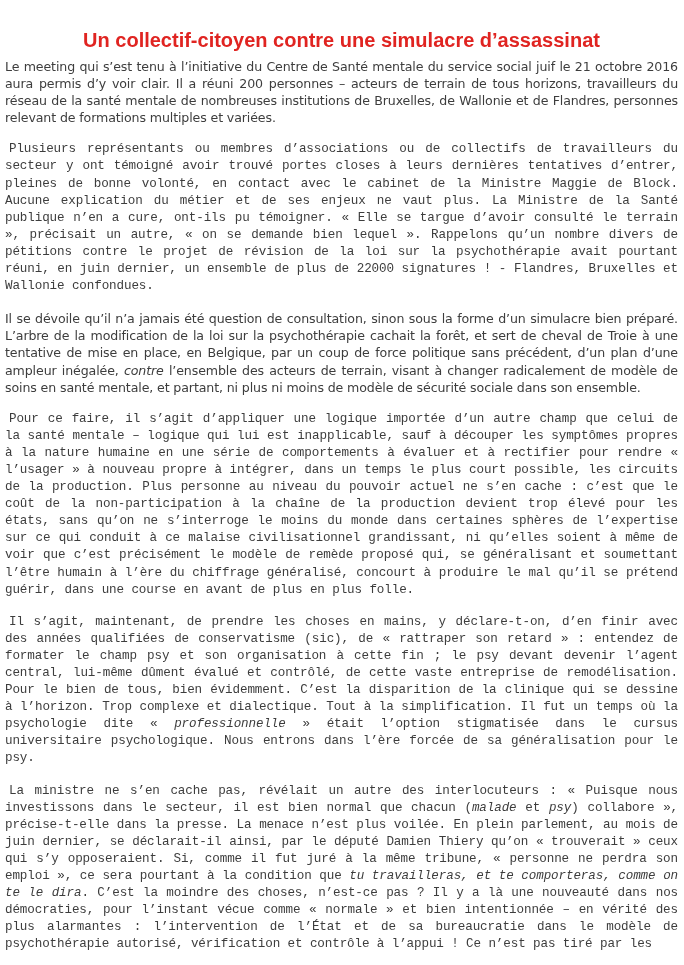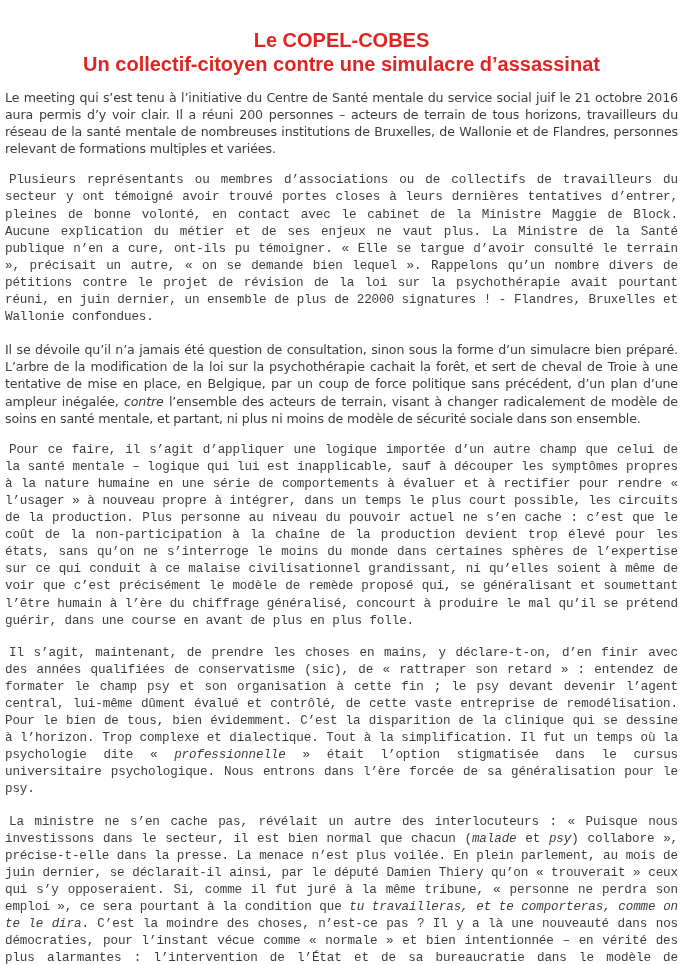--- a/index.html
+++ b/index.html
@@ -35,21 +35,21 @@
     color: var(--title-red);
     margin: 0;
   }
   .doc-author {
     font-size: 13px;
     line-height: 16px;
     color: var(--body-text);
     margin-top: 17px;
   }
   .article {
-    margin-top: 13px;
+    margin-top: 6px;
     color: var(--body-text);
   }
   .para {
     font-size: 12.6px;
     line-height: 17.1px;
     letter-spacing: -0.12px;
     text-align: justify;
     margin: 0 0 15px 0;
   }
   .para.indent {
@@ -58,21 +58,20 @@
   }
   .para .it {
     font-style: italic;
   }
 </style>
 </head>
 <body>
 
 <div class="page">
   <div class="doc-header">
-    <div class="doc-title">Le COPEL-COBES</div>
     <div class="doc-title">Un collectif-citoyen contre une simulacre d’assassinat</div>
   </div>
   <div class="article">
       <p class="para"><span class="">Le meeting qui s’est tenu à l’initiative du Centre de Santé mentale du service social juif le 21 octobre 2016 aura permis d’y voir clair. Il a réuni 200 personnes – acteurs de terrain de tous horizons, travailleurs du réseau de la santé mentale de nombreuses institutions de Bruxelles, de Wallonie et de Flandres, personnes relevant de formations multiples et variées.</span></p>
       <p class="para indent"><span class="">Plusieurs représentants ou membres d’associations ou de collectifs de travailleurs du secteur y ont témoigné avoir trouvé portes closes à leurs dernières tentatives d’entrer, pleines de bonne volonté, en contact avec le cabinet de la Ministre Maggie de Block. Aucune explication du métier et de ses enjeux ne vaut plus. La Ministre de la Santé publique n’en a cure, ont-ils pu témoigner. « Elle se targue d’avoir consulté le terrain », précisait un autre, « on se demande bien lequel ». Rappelons qu’un nombre divers de pétitions contre le projet de révision de la loi sur la psychothérapie avait pourtant réuni, en juin dernier, un ensemble de plus de 22000 signatures ! - Flandres, Bruxelles et Wallonie confondues.</span></p>
       <p class="para"><span class="">Il se dévoile qu’il n’a jamais été question de consultation, sinon sous la forme d’un simulacre bien préparé. L’arbre de la modification de la loi sur la psychothérapie cachait la forêt, et sert de cheval de Troie à une tentative de mise en place, en Belgique, par un coup de force politique sans précédent, d’un plan d’une ampleur inégalée, </span><span class="it">contre</span><span class=""> l’ensemble des acteurs de terrain, visant à changer radicalement de modèle de soins en santé mentale, et partant, ni plus ni moins de modèle de sécurité sociale dans son ensemble.</span></p>
       <p class="para indent"><span class="">Pour ce faire, il s’agit d’appliquer une logique importée d’un autre champ que celui de la santé mentale – logique qui lui est inapplicable, sauf à découper les symptômes propres à la nature humaine en une série de comportements à évaluer et à rectifier pour rendre « l’usager » à nouveau propre à intégrer, dans un temps le plus court possible, les circuits de la production. Plus personne au niveau du pouvoir actuel ne s’en cache : c’est que le coût de la non-participation à la chaîne de la production devient trop élevé pour les états, sans qu’on ne s’interroge le moins du monde dans certaines sphères de l’expertise sur ce qui conduit à ce malaise civilisationnel grandissant, ni qu’elles soient à même de voir que c’est précisément le modèle de remède proposé qui, se généralisant et soumettant l’être humain à l’ère du chiffrage généralisé, concourt à produire le mal qu’il se prétend guérir, dans une course en avant de plus en plus folle.</span></p>
       <p class="para indent"><span class="">Il s’agit, maintenant, de prendre les choses en mains, y déclare-t-on, d’en finir avec des années qualifiées de conservatisme (sic), de « rattraper son retard » : entendez de formater le champ psy et son organisation à cette fin ; le psy devant devenir l’agent central, lui-même dûment évalué et contrôlé, de cette vaste entreprise de remodélisation. Pour le bien de tous, bien évidemment. C’est la disparition de la clinique qui se dessine à l’horizon. Trop complexe et dialectique. Tout à la simplification. Il fut un temps où la psychologie dite « </span><span class="it">professionnelle</span><span class=""> » était l’option stigmatisée dans le cursus universitaire psychologique. Nous entrons dans l’ère forcée de sa généralisation pour le psy.</span></p>
       <p class="para indent"><span class="">La ministre ne s’en cache pas, révélait un autre des interlocuteurs : « Puisque nous investissons dans le secteur, il est bien normal que chacun (</span><span class="it">malade</span><span class=""> et </span><span class="it">psy</span><span class="">) collabore », précise-t-elle dans la presse. La menace n’est plus voilée. En plein parlement, au mois de juin dernier, se déclarait-il ainsi, par le député Damien Thiery qu’on « trouverait » ceux qui s’y opposeraient. Si, comme il fut juré à la même tribune, « personne ne perdra son emploi », ce sera pourtant à la condition que </span><span class="it">tu travailleras, et te comporteras, comme on te le dira</span><span class="">. C’est la moindre des choses, n’est-ce pas ? Il y a là une nouveauté dans nos démocraties, pour l’instant vécue comme « normale » et bien intentionnée – en vérité des plus alarmantes : l’intervention de l’État et de sa bureaucratie dans le modèle de psychothérapie autorisé, vérification et contrôle à l’appui ! Ce n’est pas tiré par les</span></p>
     </div>

